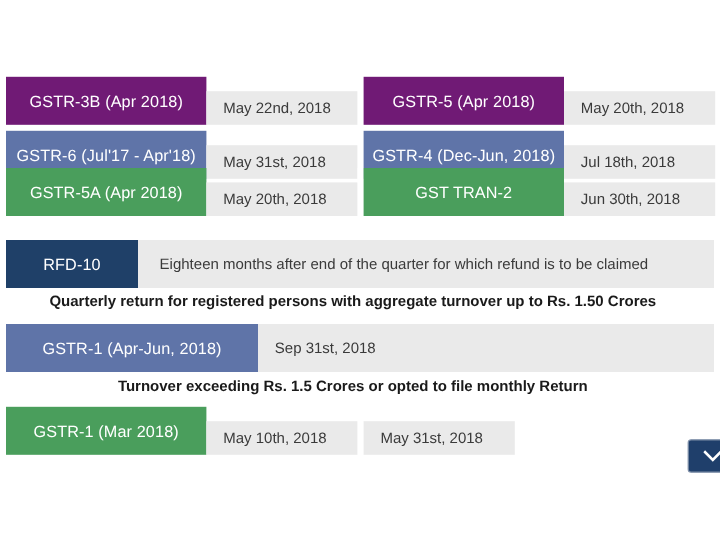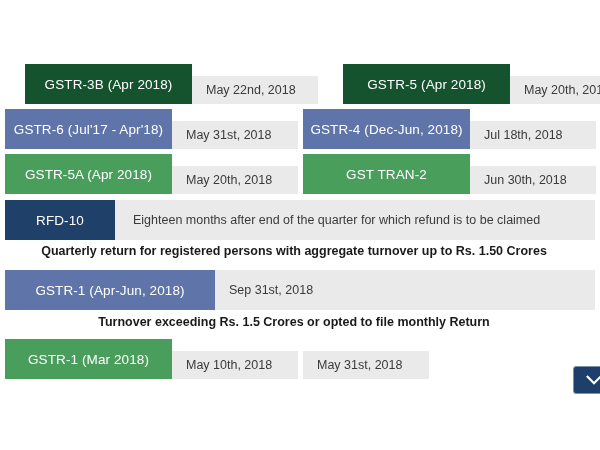--- a/index.html
+++ b/index.html
@@ -58,21 +58,21 @@
   .gap {
     width: 5px;
     background: #ffffff;
     flex: 0 0 5px;
   }
 
   
   .pair-label { flex: 0 0 167px; }
   .pair-value { flex: 0 0 126px; margin-top: 12px; }
 
-  .teal  { background: #14532d; margin-left: 20px; }
+  .teal  { background: #701a75; }
   .blue  { background: #5f74a8; }
   .green { background: #4a9e5c; }
   .navy  { background: #1f4068; }
 
   
   .rfd-label { flex: 0 0 110px; }
   .rfd-value {
     flex: 1 1 auto;
     padding-left: 18px;
     font-size: 12.5px;
@@ -106,21 +106,21 @@
     display: flex;
     align-items: center;
     justify-content: center;
     cursor: pointer;
   }
   .scroll-btn svg { display: block; }
 
   
   #row-1 { top: 64px; }
   #row-2 { top: 109px; }
-  #row-3 { top: 154px; }
+  #row-3 { top: 140px; }
   #row-rfd { top: 200px; }
   #head-quarterly { top: 244px; }
   #row-q1 { top: 270px; }
   #head-monthly  { top: 315px; }
   #row-4 { top: 339px; }
 </style>
 </head>
 <body>
 
 <div class="sheet">

